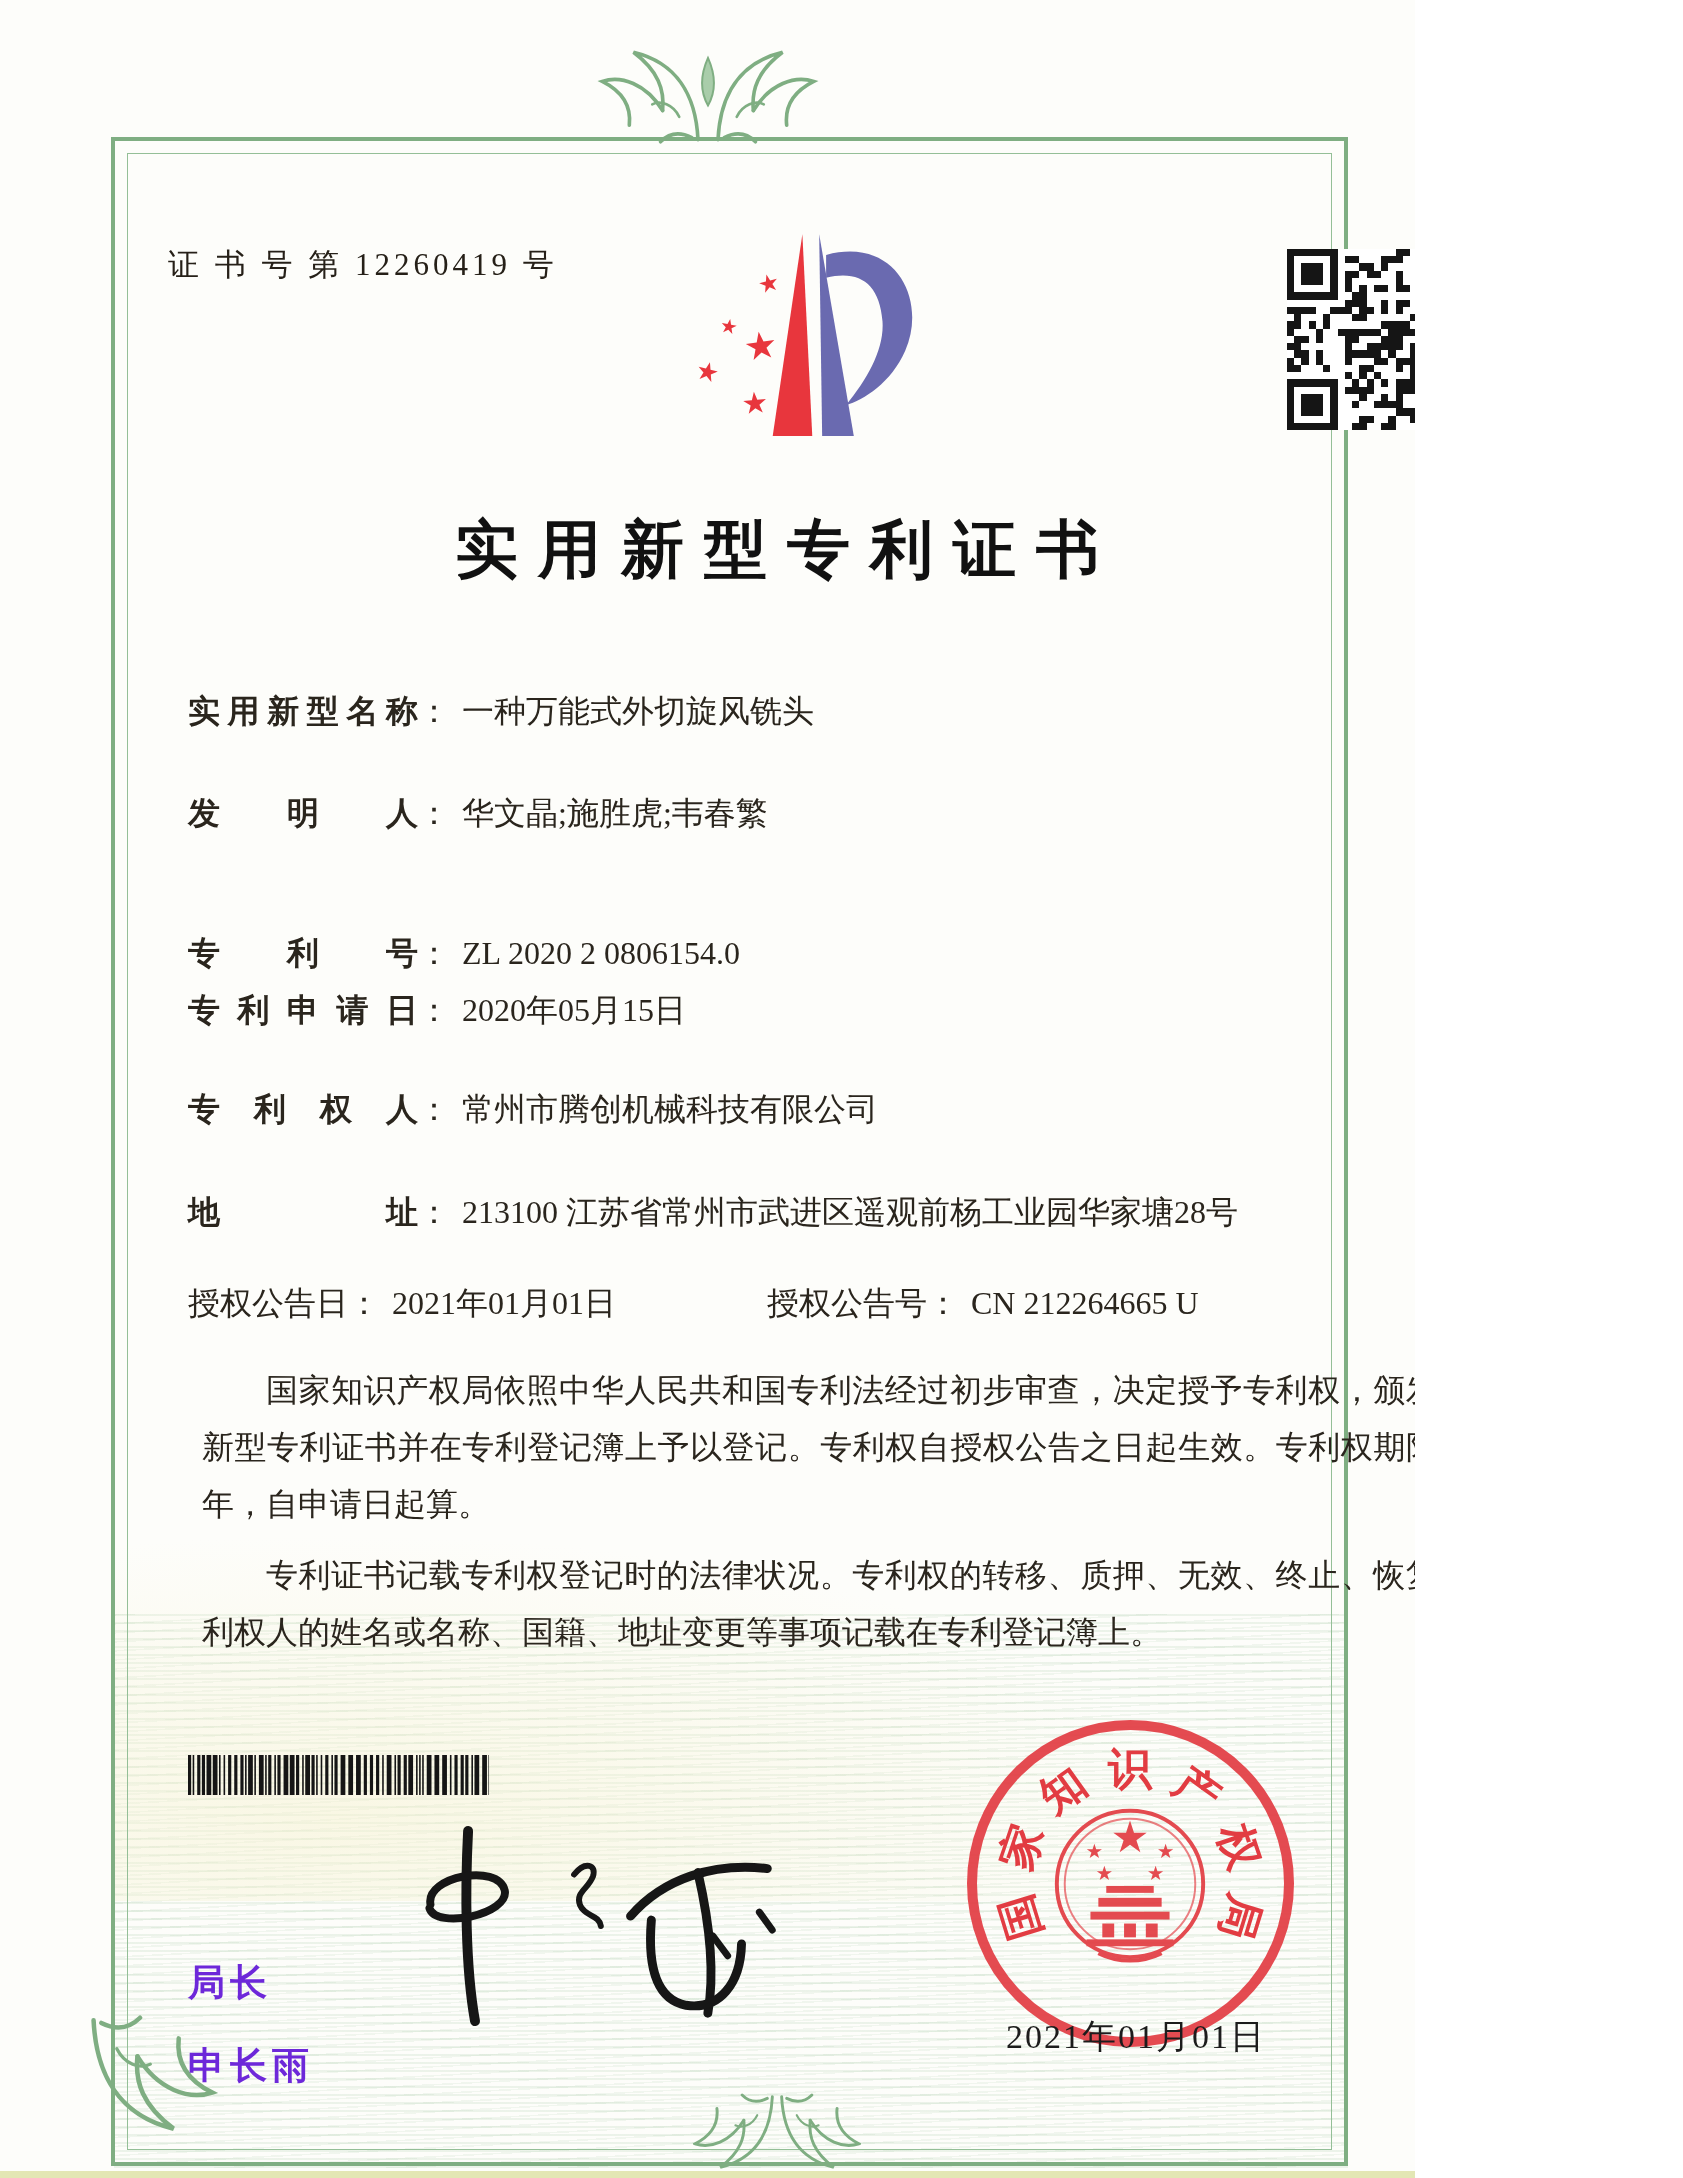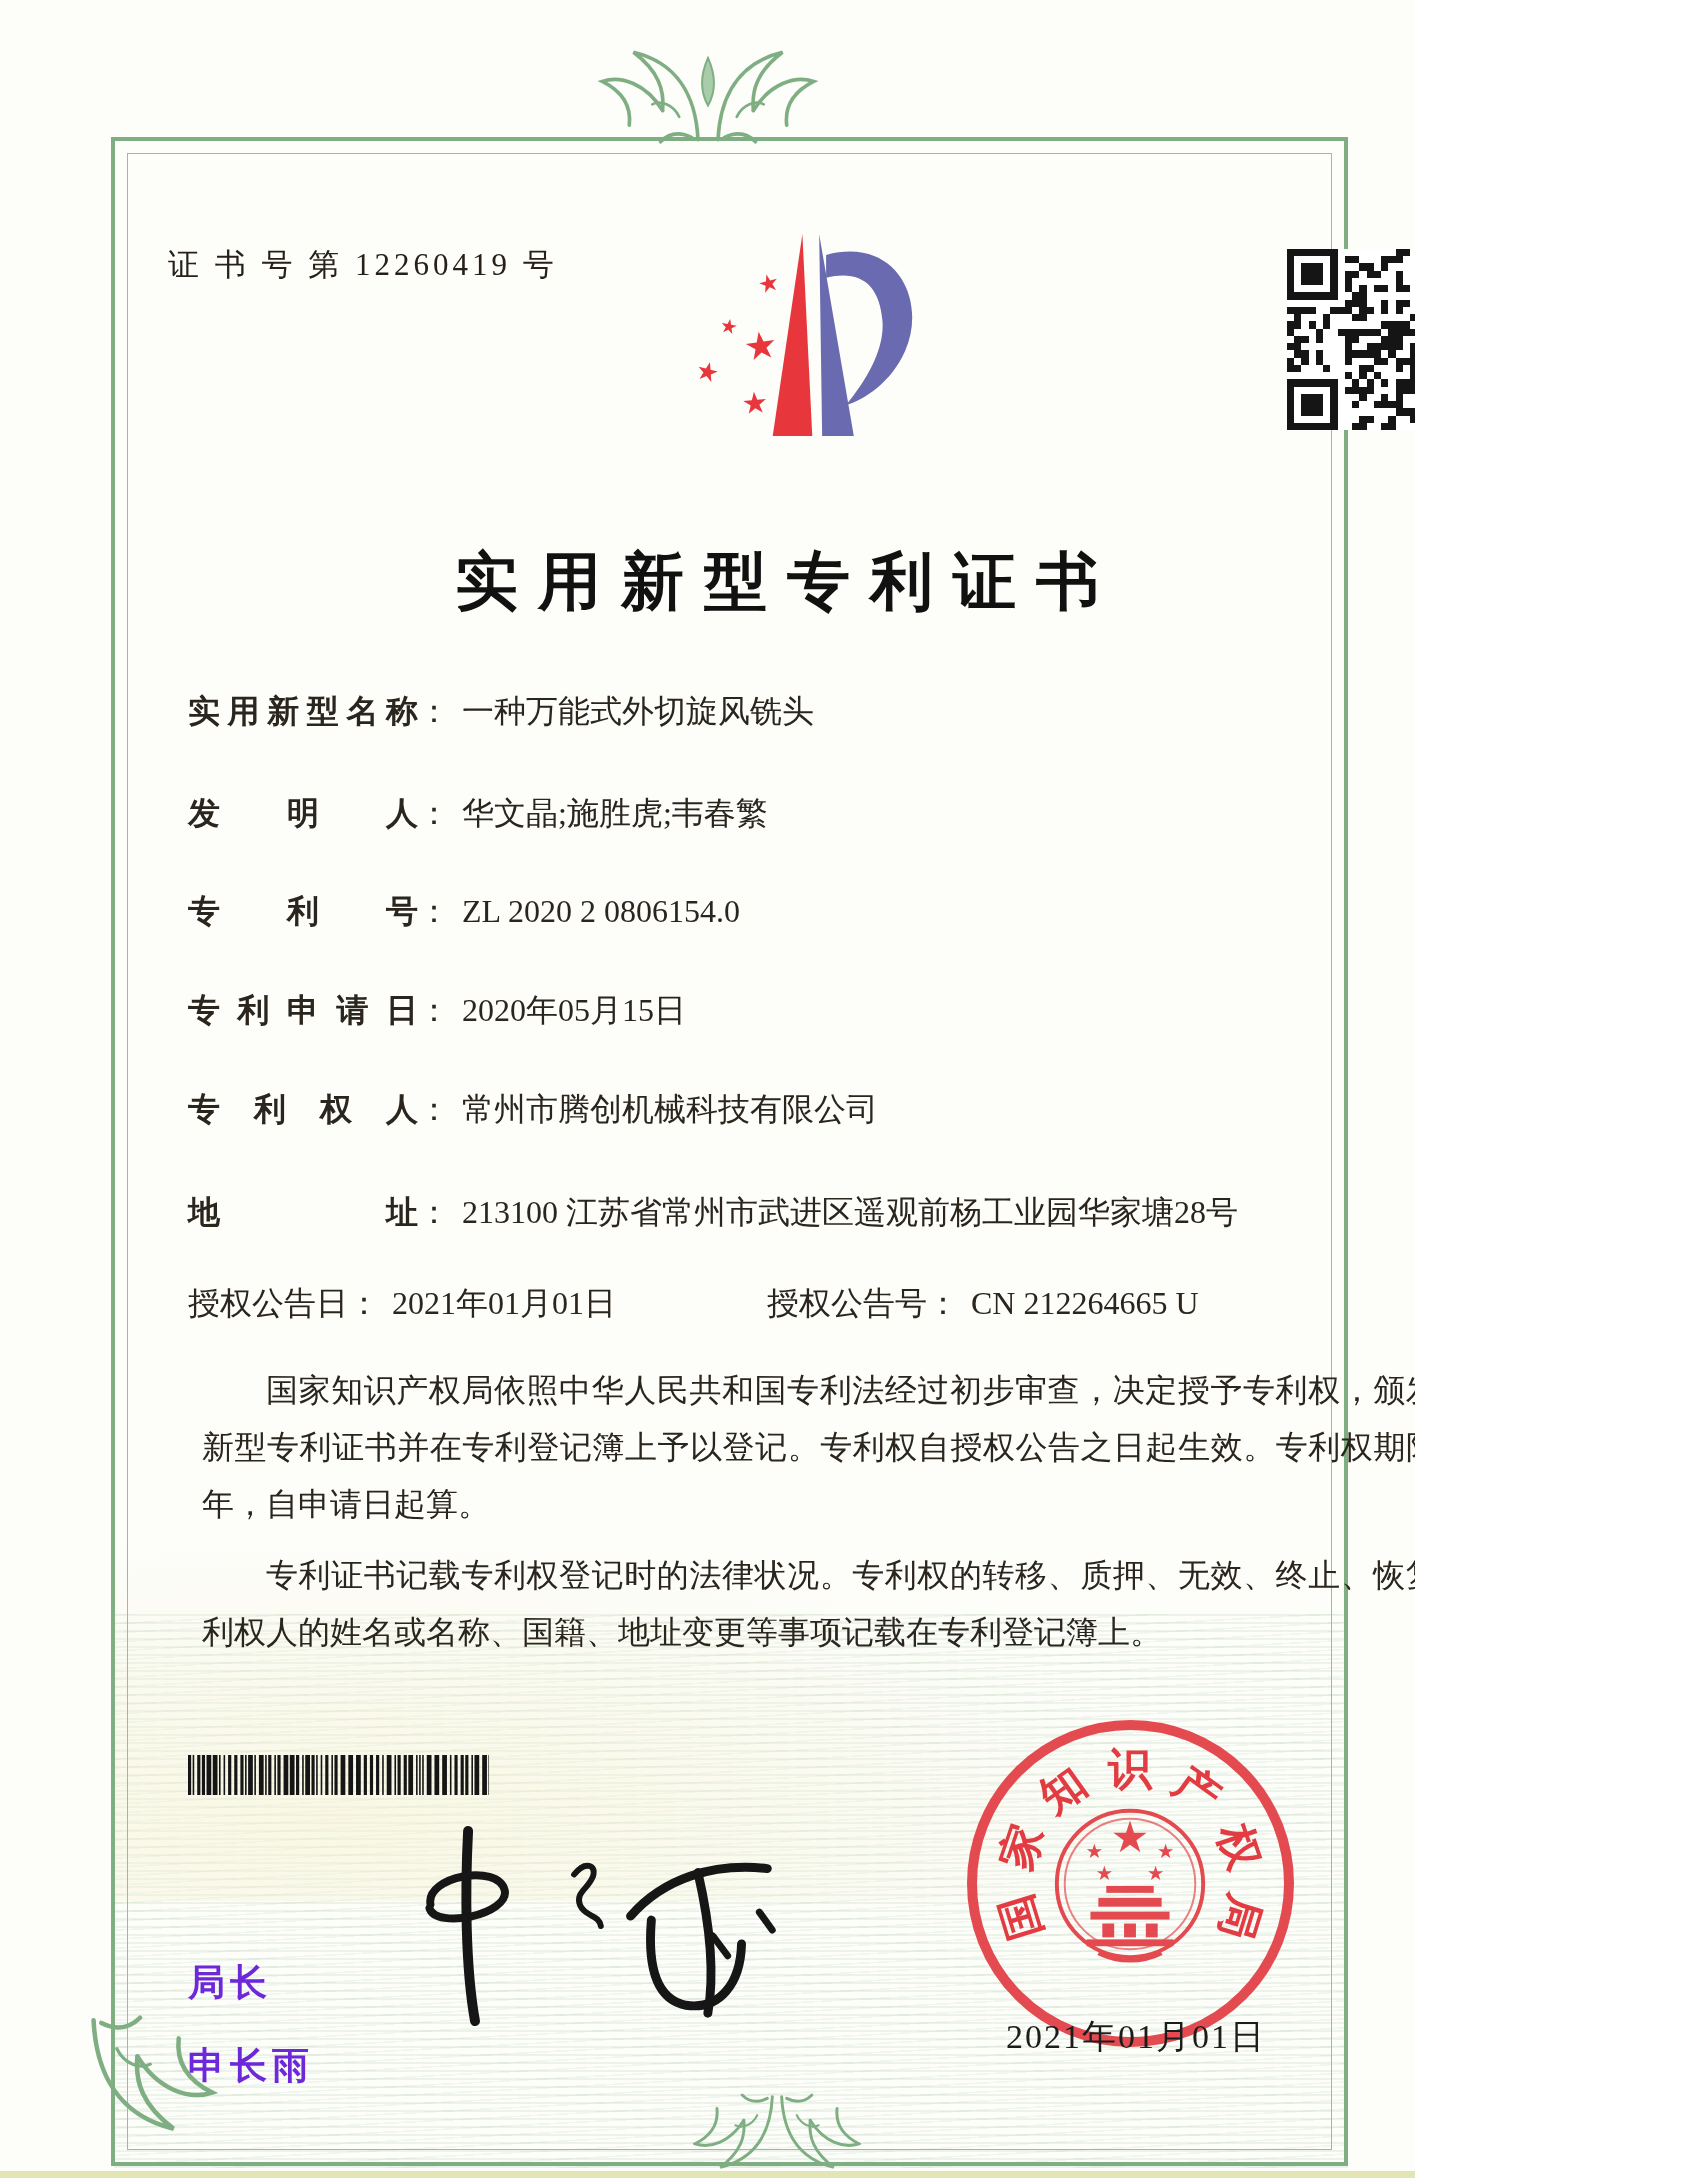--- a/index.html
+++ b/index.html
@@ -54,21 +54,20 @@
     font-size:31px;letter-spacing:4px;color:#262018;
   }
   .logo{position:absolute;left:658px;top:230px;width:267px;height:213px;}
   .qr{position:absolute;left:1287px;top:249px;width:181px;height:181px;}
   .qr svg{width:100%;height:100%;}
 
   .title{
     position:absolute;left:94px;top:507px;width:1386px;
     text-align:center;font-size:63px;font-weight:bold;letter-spacing:20px;
     color:#111;
-    margin-top:32px;
   }
 
   .fields{position:absolute;left:188px;top:0;width:1317px;}
   .frow{position:absolute;left:0;font-size:32px;white-space:nowrap;color:#2a251d;}
   .f-label{
     display:inline-block;width:230px;vertical-align:bottom;
     text-align:justify;text-align-last:justify;font-weight:bold;
   }
   .f-colon{display:inline-block;}
   .f-value{margin-left:12px;font-family:Liberation Serif, serif;}
@@ -399,21 +398,21 @@
 
   <div class="title">实用新型专利证书</div>
 
   <div class="fields">
     <div class="frow" style="top:690px">
       <span class="f-label">实用新型名称</span><span class="f-colon">：</span><span class="f-value">一种万能式外切旋风铣头</span>
     </div>
     <div class="frow" style="top:792px">
       <span class="f-label">发明人</span><span class="f-colon">：</span><span class="f-value">华文晶;施胜虎;韦春繁</span>
     </div>
-    <div class="frow" style="top:890px">
+    <div class="frow" style="top:932px">
       <span class="f-label">专利号</span><span class="f-colon">：</span><span class="f-value">ZL 2020 2 0806154.0</span>
     </div>
     <div class="frow" style="top:989px">
       <span class="f-label">专利申请日</span><span class="f-colon">：</span><span class="f-value">2020年05月15日</span>
     </div>
     <div class="frow" style="top:1088px">
       <span class="f-label">专利权人</span><span class="f-colon">：</span><span class="f-value">常州市腾创机械科技有限公司</span>
     </div>
     <div class="frow" style="top:1191px">
       <span class="f-label">地址</span><span class="f-colon">：</span><span class="f-value">213100 江苏省常州市武进区遥观前杨工业园华家塘28号</span>

